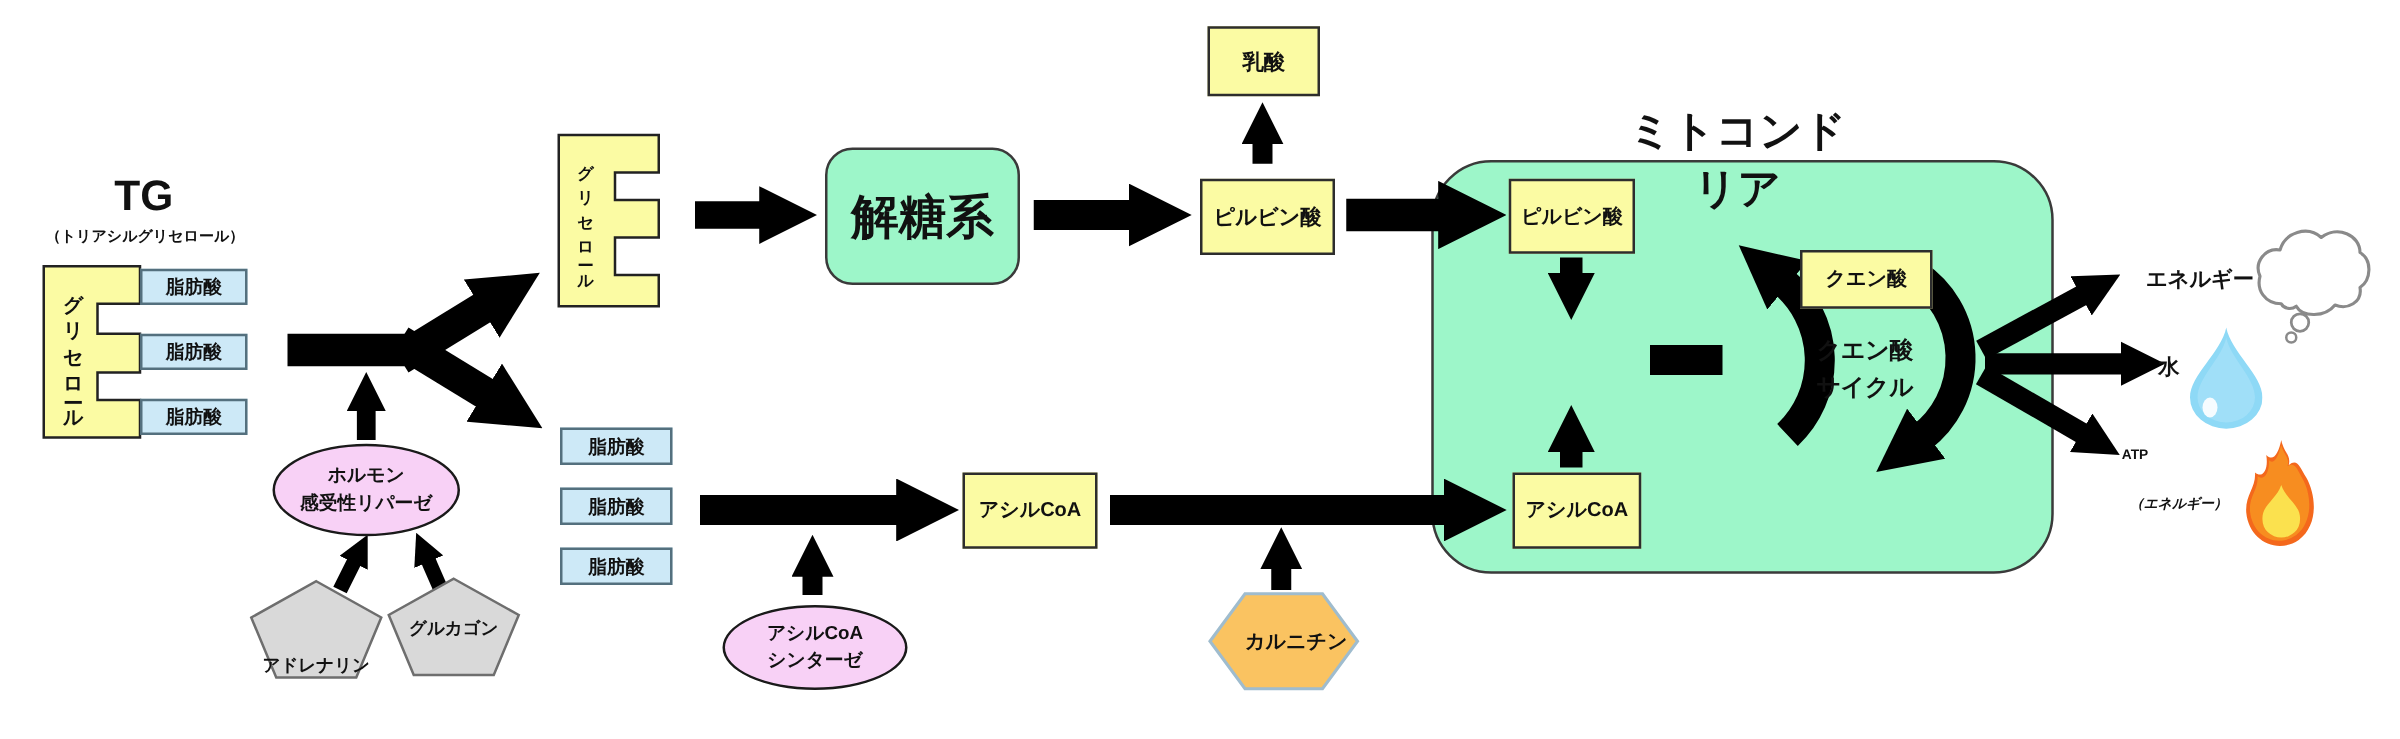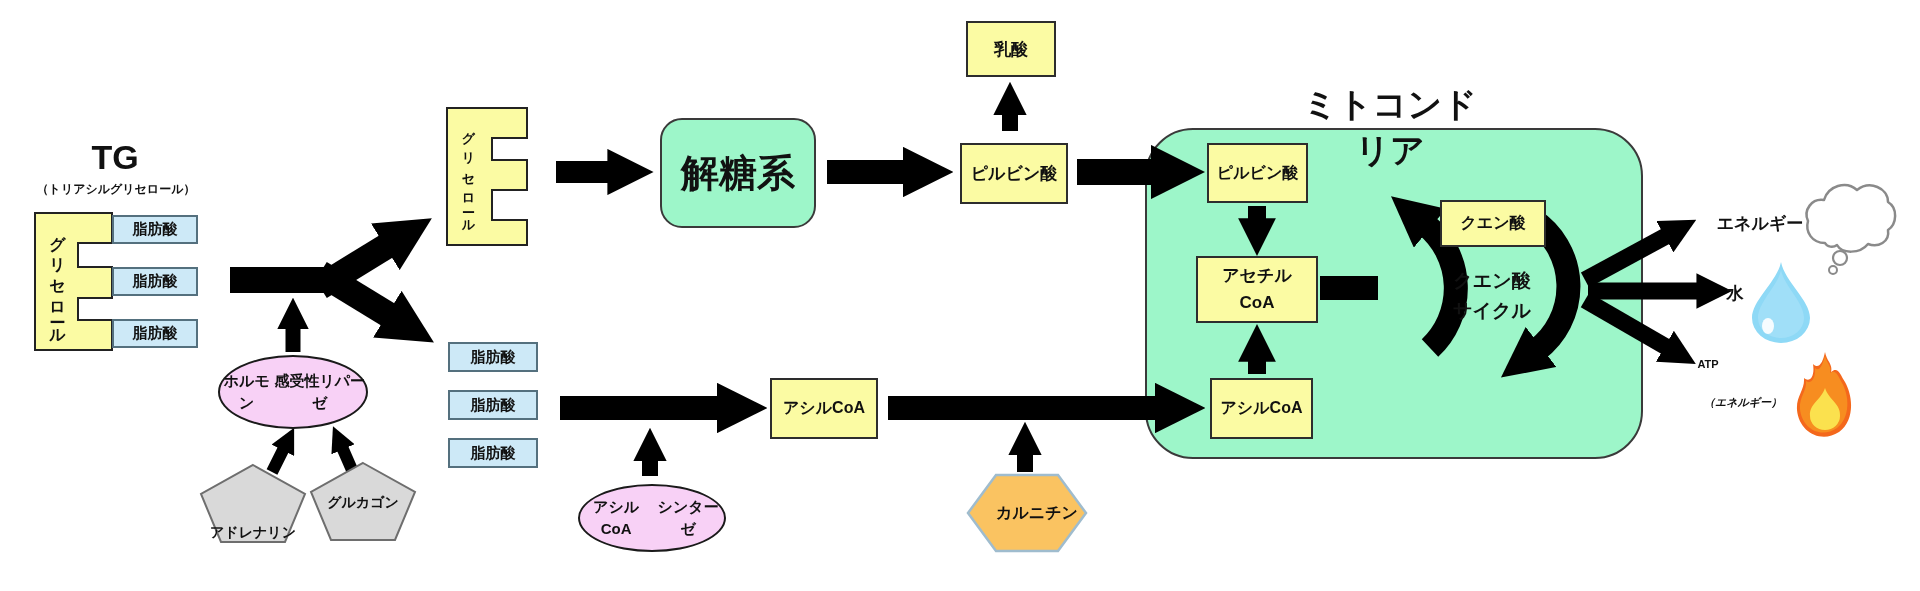--- a/index.html
+++ b/index.html
@@ -6,21 +6,21 @@
   .canvas{position:relative;width:1920px;height:591px;background:#fff;overflow:hidden;
           font-family:"Liberation Sans","DejaVu Sans",sans-serif;color:#111;}
   .abs{position:absolute;box-sizing:border-box;}
   .lyr0{z-index:0;} .lyr1{z-index:1;} .lyr2{z-index:2;}
   .box{background:var(--yellow);border:2px solid #2d2d2d;display:flex;flex-direction:column;
        align-items:center;justify-content:center;font-weight:bold;text-align:center;}
   .blue{background:var(--blue);border:2px solid #54707e;font-weight:bold;
         display:flex;align-items:center;justify-content:center;font-size:15px;}
   .mint{background:var(--mint);border:2px solid #3a3a3a;}
   .pink{background:var(--pink);border:2px solid #1a1a1a;border-radius:50%;
-        display:flex;align-items:center;justify-content:center;
+        display:flex;flex-direction:column;align-items:center;justify-content:center;
         font-weight:bold;text-align:center;}
   .vtext{writing-mode:vertical-rl;font-weight:bold;display:flex;align-items:center;justify-content:center;}
   .lbl{font-weight:bold;text-align:center;}
   svg{display:block;}
 </style>
 </head>
 <body>
 
 <div class="canvas">
 
@@ -98,24 +98,20 @@
     <span>乳酸</span>
   </div>
   <div class="abs lyr2 box" style="left:960px;top:143px;width:108px;height:61px;font-size:17px;">
     <span>ピルビン酸</span>
   </div>
 
   <div class="abs lyr2 lbl" style="left:1290px;top:82px;width:200px;font-size:34px;">ミトコンドリア</div>
   <div class="abs lyr2 box" style="left:1207px;top:143px;width:101px;height:60px;font-size:16px;">
     <span>ピルビン酸</span>
   </div>
-  <div class="abs lyr2 box" style="left:1196px;top:256px;width:122px;height:67px;font-size:17px;line-height:1.55;">
-    <span>アセチル</span>
-    <span>CoA</span>
-  </div>
   <div class="abs lyr2 box" style="left:1210px;top:378px;width:103px;height:61px;font-size:16px;">
     <span>アシルCoA</span>
   </div>
 
   <div class="abs lyr2 box" style="left:1440px;top:200px;width:106px;height:47px;font-size:16px;">
     <span>クエン酸</span>
   </div>
   <div class="abs lyr2 lbl" style="left:1436px;top:266px;width:112px;font-size:19px;line-height:1.6;">
     <div>クエン酸</div>
     <div>サイクル</div>

